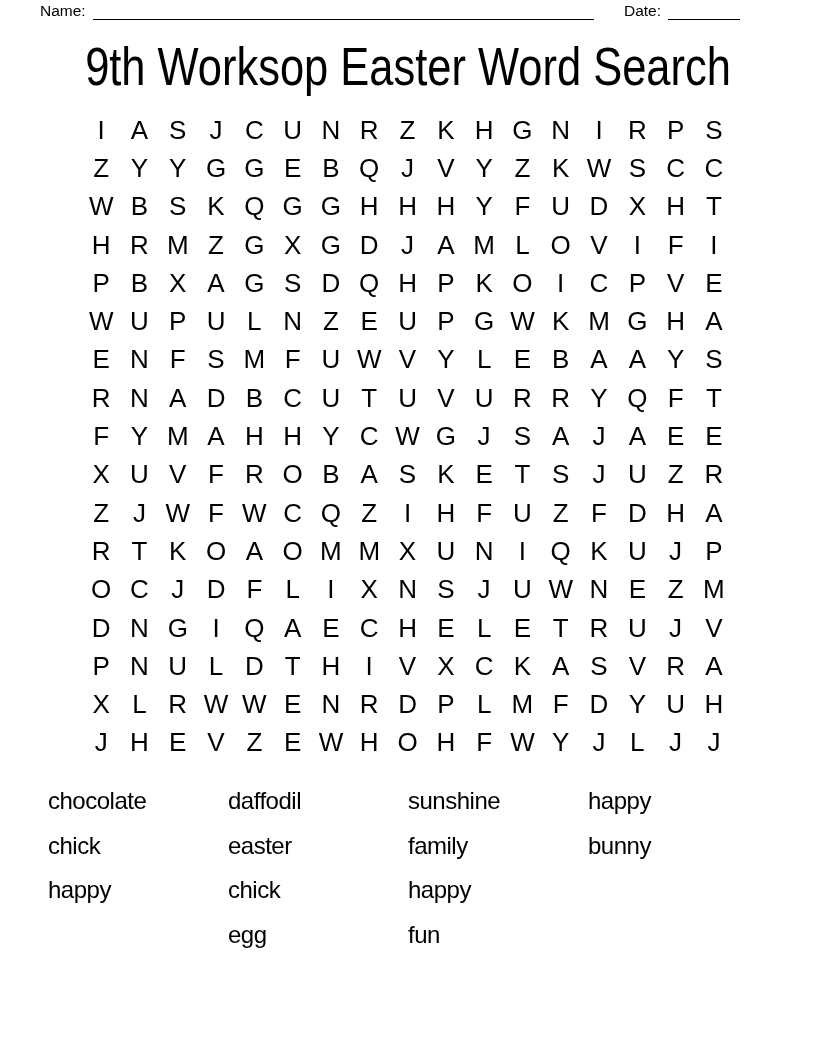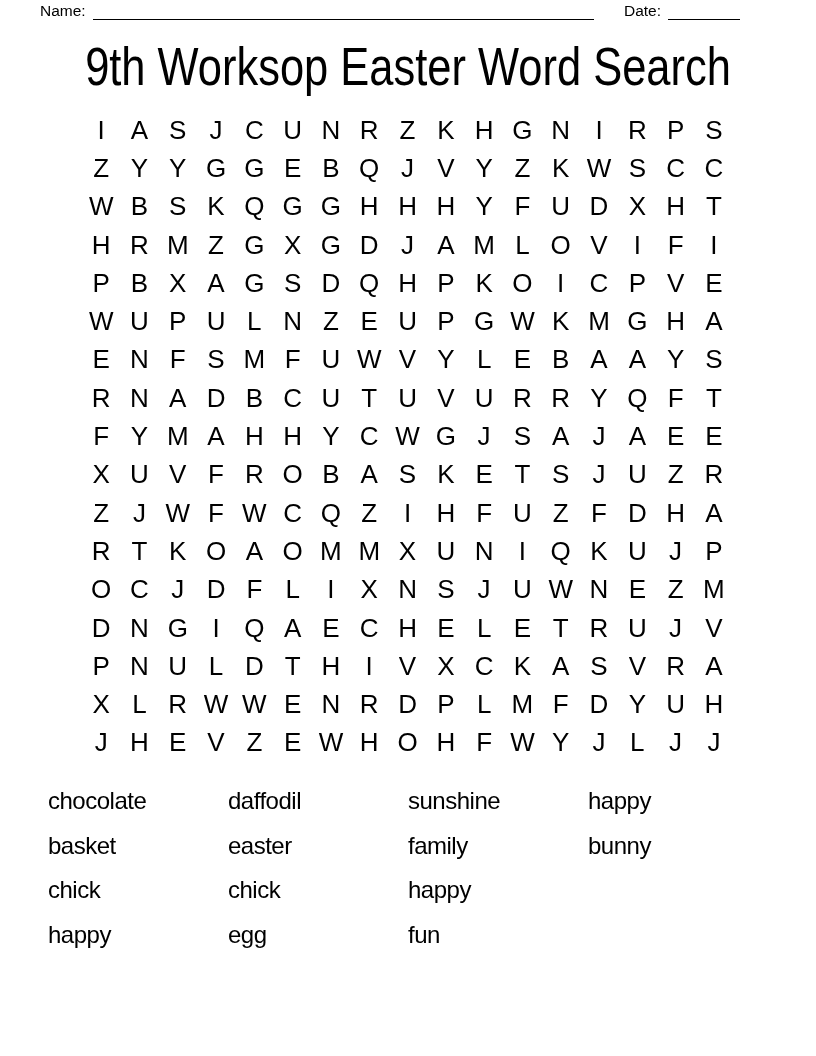--- a/index.html
+++ b/index.html
@@ -384,21 +384,20 @@
       <span class="cell">Y</span>
       <span class="cell">J</span>
       <span class="cell">L</span>
       <span class="cell">J</span>
       <span class="cell">J</span>
     </div>
 
   <div class="words" id="word-list">
       <div class="word-col">
         <div class="word">chocolate</div>
-        <div class="word">basket</div>
         <div class="word">chick</div>
         <div class="word">happy</div>
       </div>
       <div class="word-col">
         <div class="word">daffodil</div>
         <div class="word">easter</div>
         <div class="word">chick</div>
         <div class="word">egg</div>
       </div>
       <div class="word-col">

